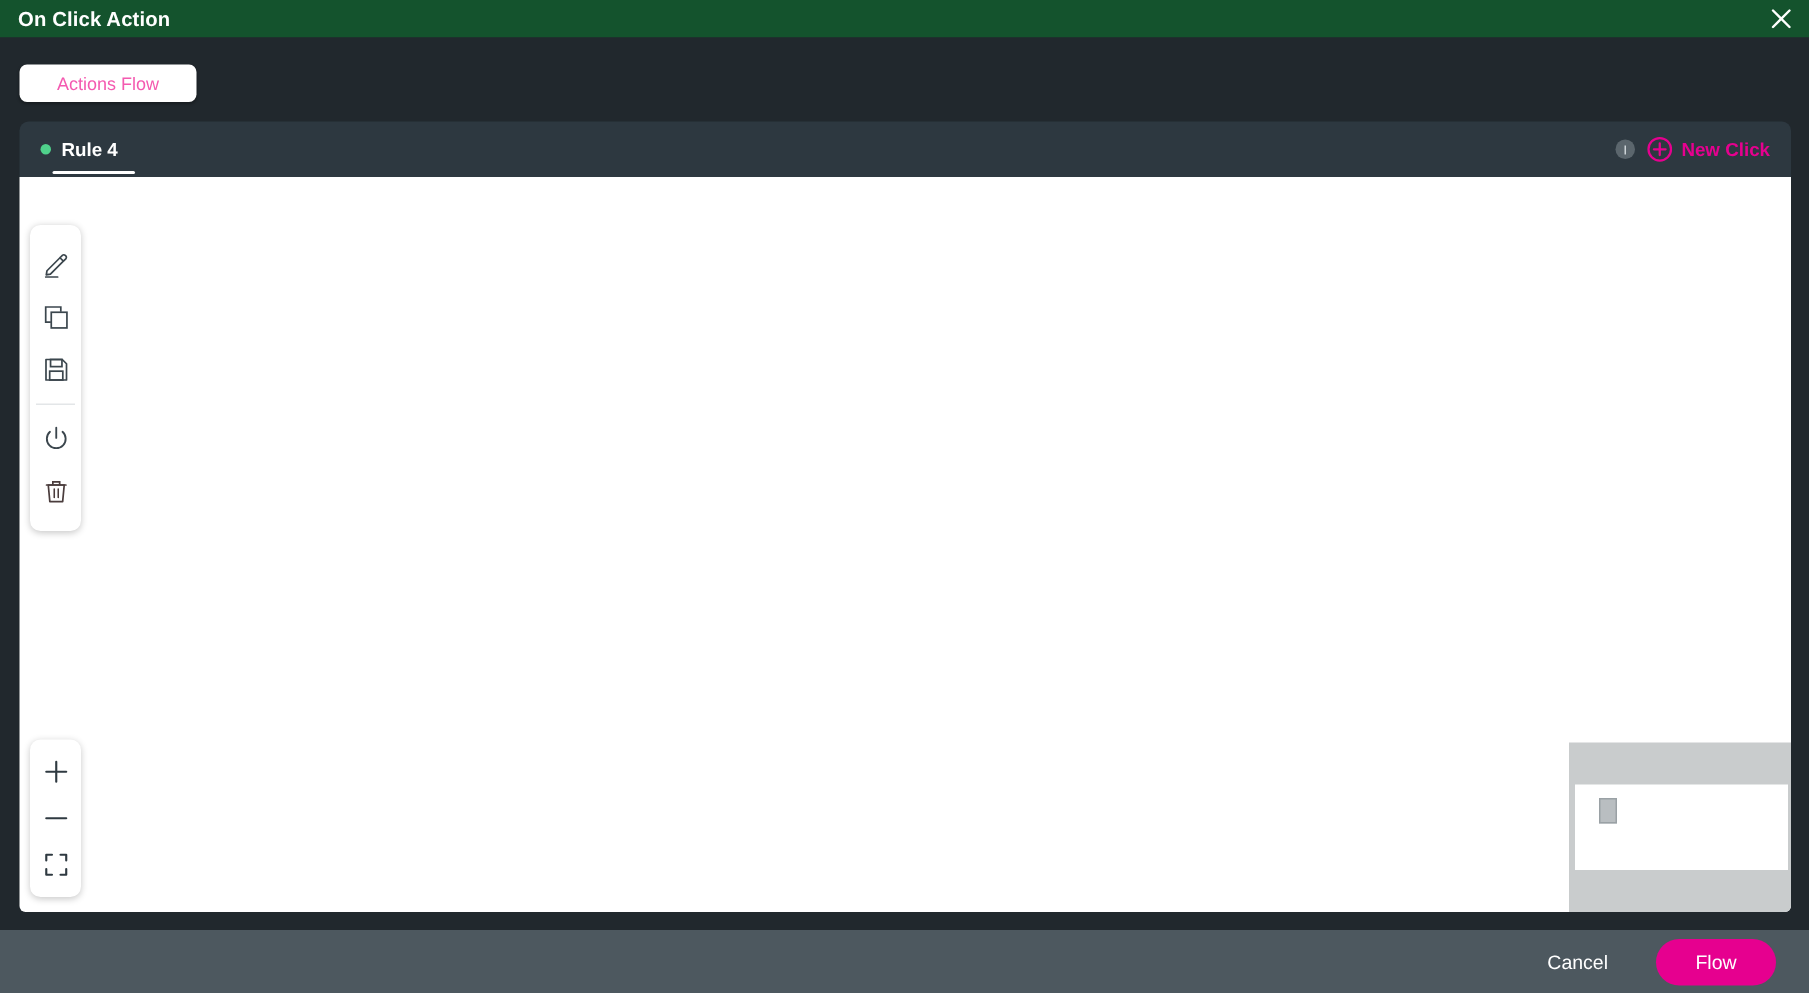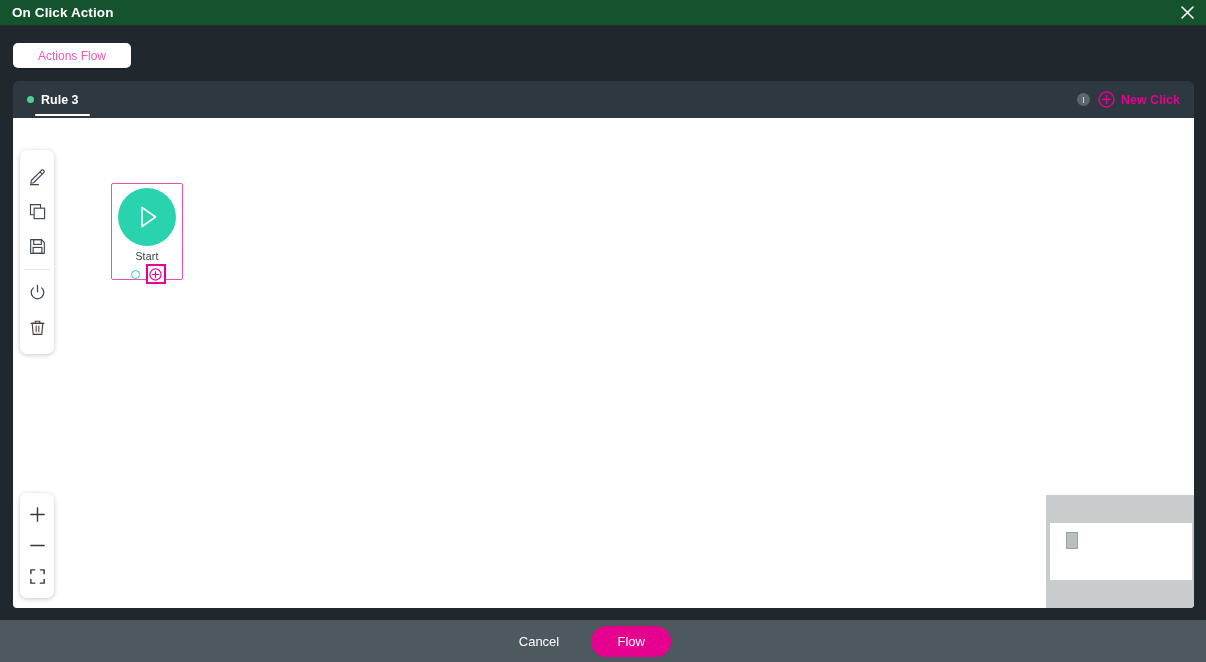--- a/index.html
+++ b/index.html
@@ -211,21 +211,21 @@
     width: 12px; height: 17px;
     background: #b9bec1;
     border: 1px solid #9aa1a5;
   }
 
   
   .modal-footer {
     position: absolute; left: 0; top: 620px;
     width: 1206px; height: 42px;
     background: #4d585f;
-    display: flex; align-items: center; justify-content: center;
+    display: flex; align-items: center; justify-content: flex-end;
     padding-right: 22px; gap: 26px;
   }
   .cancel-btn {
     color: #ffffff; font-size: 13px; cursor: pointer;
     background: none; border: none; font-family: inherit;
   }
   .apply-btn {
     background: #e6008f; color: #ffffff;
     font-size: 13px; font-family: inherit;
     border: none; border-radius: 17px;
@@ -249,21 +249,21 @@
 
   <div class="tabs-strip">
     <div class="flow-tab">
       <span>Actions Flow</span>
     </div>
   </div>
 
   <div class="rule-bar">
     <div class="rule-tab">
       <span class="rule-dot"></span>
-      <span class="rule-label">Rule 3</span>
+      <span class="rule-label">Rule 4</span>
       <span class="rule-tab-underline"></span>
     </div>
 
     <div class="rule-bar-right">
       <div class="info-icon">
           <i></i>
         </div>
       <div class="new-rule">
         <svg width="17" height="17" viewBox="0 0 17 17">
           <circle cx="8.5" cy="8.5" r="7.5" stroke="#e6008f" stroke-width="1.5" fill="none"></circle>
@@ -325,37 +325,20 @@
           <path d="M3 10 H17" stroke="#2f3a41" stroke-width="1.5" stroke-linecap="round"></path>
         </svg>
       </div>
       <div class="zoom-btn">
         <svg width="19" height="19" viewBox="0 0 20 20">
           <path d="M3 7 V3 H7 M13 3 H17 V7 M17 13 V17 H13 M7 17 H3 V13" stroke="#2f3a41" stroke-width="1.5" fill="none" stroke-linecap="round" stroke-linejoin="round"></path>
         </svg>
       </div>
     </div>
 
-    <div class="node-wrap">
-      <div class="node-circle">
-        <svg width="34" height="34" viewBox="0 0 34 34">
-          <path d="M12 7.5 L25.5 17 L12 26.5 Z" stroke="#ffffff" stroke-width="1.6" fill="none" stroke-linejoin="round"></path>
-        </svg>
-      </div>
-      <div class="node-label">Start</div>
-      <div class="node-ports">
-        <span class="port-dot"></span>
-        <span class="port-add-box">
-          <svg width="13" height="13" viewBox="0 0 14 14">
-            <circle cx="7" cy="7" r="6" stroke="#e6008f" stroke-width="1.3" fill="none"></circle>
-            <path d="M7 3.8 V10.2 M3.8 7 H10.2" stroke="#e6008f" stroke-width="1.3" stroke-linecap="round"></path>
-          </svg>
-        </span>
-      </div>
-    </div>
 
     <div class="minimap">
       <div class="minimap-view">
         <div class="minimap-node"></div>
       </div>
     </div>
 
   </div>
 </div>
 

